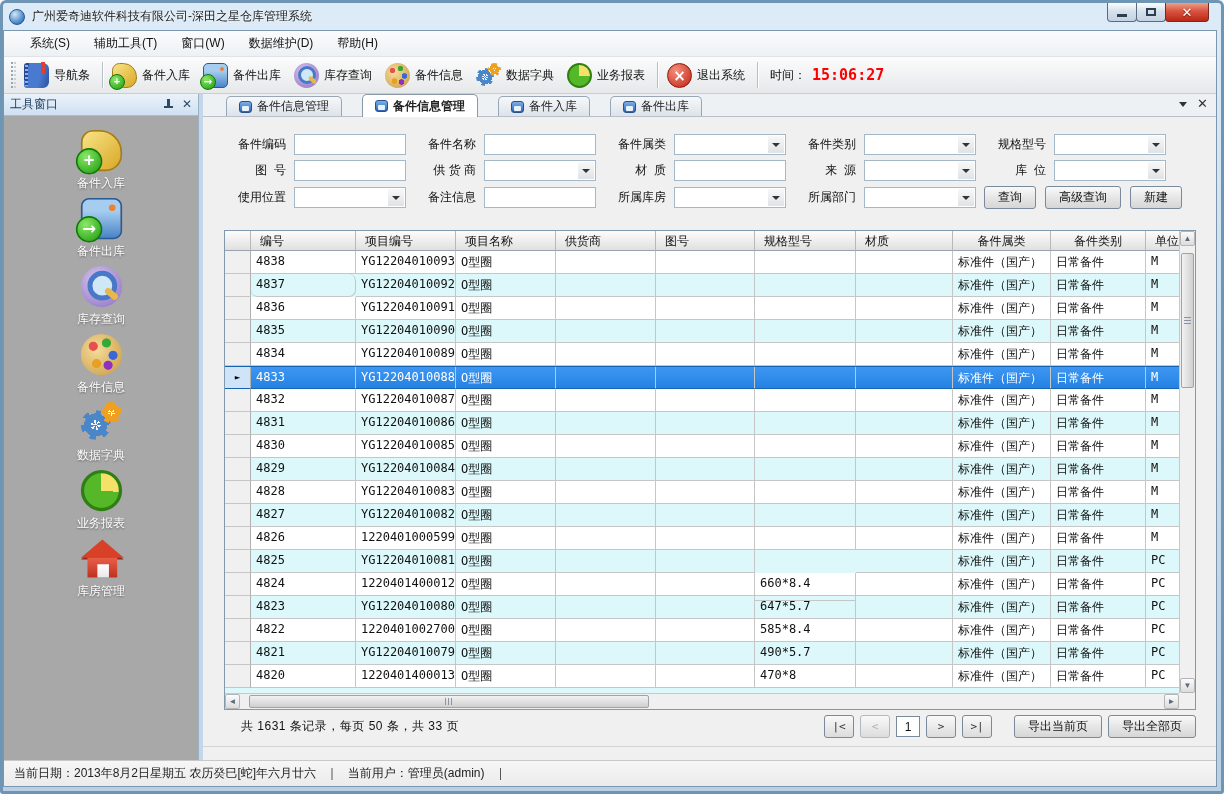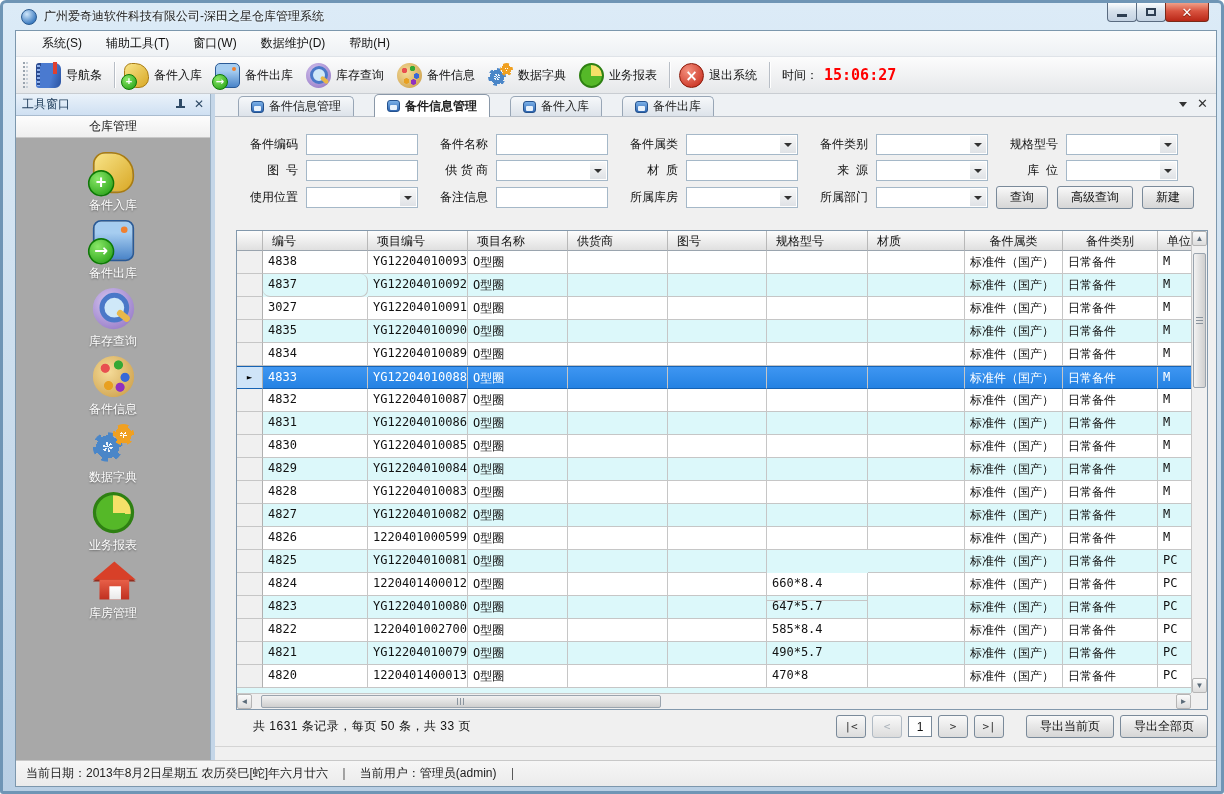--- a/index.html
+++ b/index.html
@@ -1,21 +1,21 @@
 <!DOCTYPE html>
 <html><head>
 <meta charset="utf-8">
 <style>
   * { margin:0; padding:0; box-sizing:border-box; }
   html,body { width:1224px; height:794px; overflow:hidden; }
   body { font-family:"Liberation Sans","DejaVu Sans",sans-serif; font-size:12px; color:#111; }
 
   
   .window { width:1224px; height:794px; border:3px solid #6f95b5; border-radius:6px 6px 3px 3px;
-            background:linear-gradient(#dcebf7,#b9cfe4); display:flex; flex-direction:column; padding:0 4px 4px 12px; }
+            background:linear-gradient(#dcebf7,#b9cfe4); display:flex; flex-direction:column; padding:0 4px 4px 0; }
   .titlebar { height:27px; display:flex; align-items:center; padding:0 6px; position:relative; flex:none; }
   .app-icon { width:16px; height:16px; border-radius:50%; flex:none;
               background:radial-gradient(circle at 35% 30%, #cfe6fa, #3a7ac0 75%); border:1px solid #2a5a90; }
   .title-text { margin-left:7px; color:#1a1a1a; text-shadow:0 0 3px #fff; }
   .win-controls { position:absolute; right:8px; top:0; display:flex; }
   .win-btn { width:30px; height:19px; border:1px solid #5a6b80; border-top:none; border-radius:0 0 4px 4px;
              background:linear-gradient(#fbfdfe,#d6e1ec 45%,#c3d2e2); margin-left:-1px;
              display:flex; align-items:center; justify-content:center; }
   .win-btn .g-min { width:10px; height:3px; background:#2e3e52; margin-top:6px; }
   .win-btn .g-max { width:10px; height:8px; border:2px solid #2e3e52; }
@@ -263,23 +263,20 @@
 
     <div class="workspace">
 
       <div class="sidebar">
         <div class="sb-header">
           <span>工具窗口</span>
           <span class="spacer"></span>
           <span class="pin-icon"></span>
           <span class="sb-close">✕</span>
         </div>
-        <div class="sb-group">
-          <span>仓库管理</span>
-        </div>
         <div class="sb-items" id="sb-items">
             <div class="sb-item">
               <span class="ic-wrap lg">
                 <span class="ic stock-in-icon badge-plus"></span>
               </span>
               <span class="sb-item-label">备件入库</span>
             </div>
             <div class="sb-item">
               <span class="ic-wrap lg">
                 <span class="ic stock-out-icon badge-arrow"></span>
@@ -439,21 +436,21 @@
                 <div class="td" style="width: 100px;"></div>
                 <div class="td" style="width: 99px;"></div>
                 <div class="td" style="width: 101px;"></div>
                 <div class="td" style="width: 97px;"></div>
                 <div class="td" style="width: 98px;">标准件（国产）</div>
                 <div class="td" style="width: 95px;">日常备件</div>
                 <div class="td" style="width: 51px;">M</div>
               </div>
               <div class="tr">
                 <div class="td rowhdr" style="width: 26px;"></div>
-                <div class="td" style="width: 105px;">3027</div>
+                <div class="td" style="width: 105px;">4836</div>
                 <div class="td" style="width: 100px;">YG12204010091</div>
                 <div class="td" style="width: 100px;">O型圈</div>
                 <div class="td" style="width: 100px;"></div>
                 <div class="td" style="width: 99px;"></div>
                 <div class="td" style="width: 101px;"></div>
                 <div class="td" style="width: 97px;"></div>
                 <div class="td" style="width: 98px;">标准件（国产）</div>
                 <div class="td" style="width: 95px;">日常备件</div>
                 <div class="td" style="width: 51px;">M</div>
               </div>

